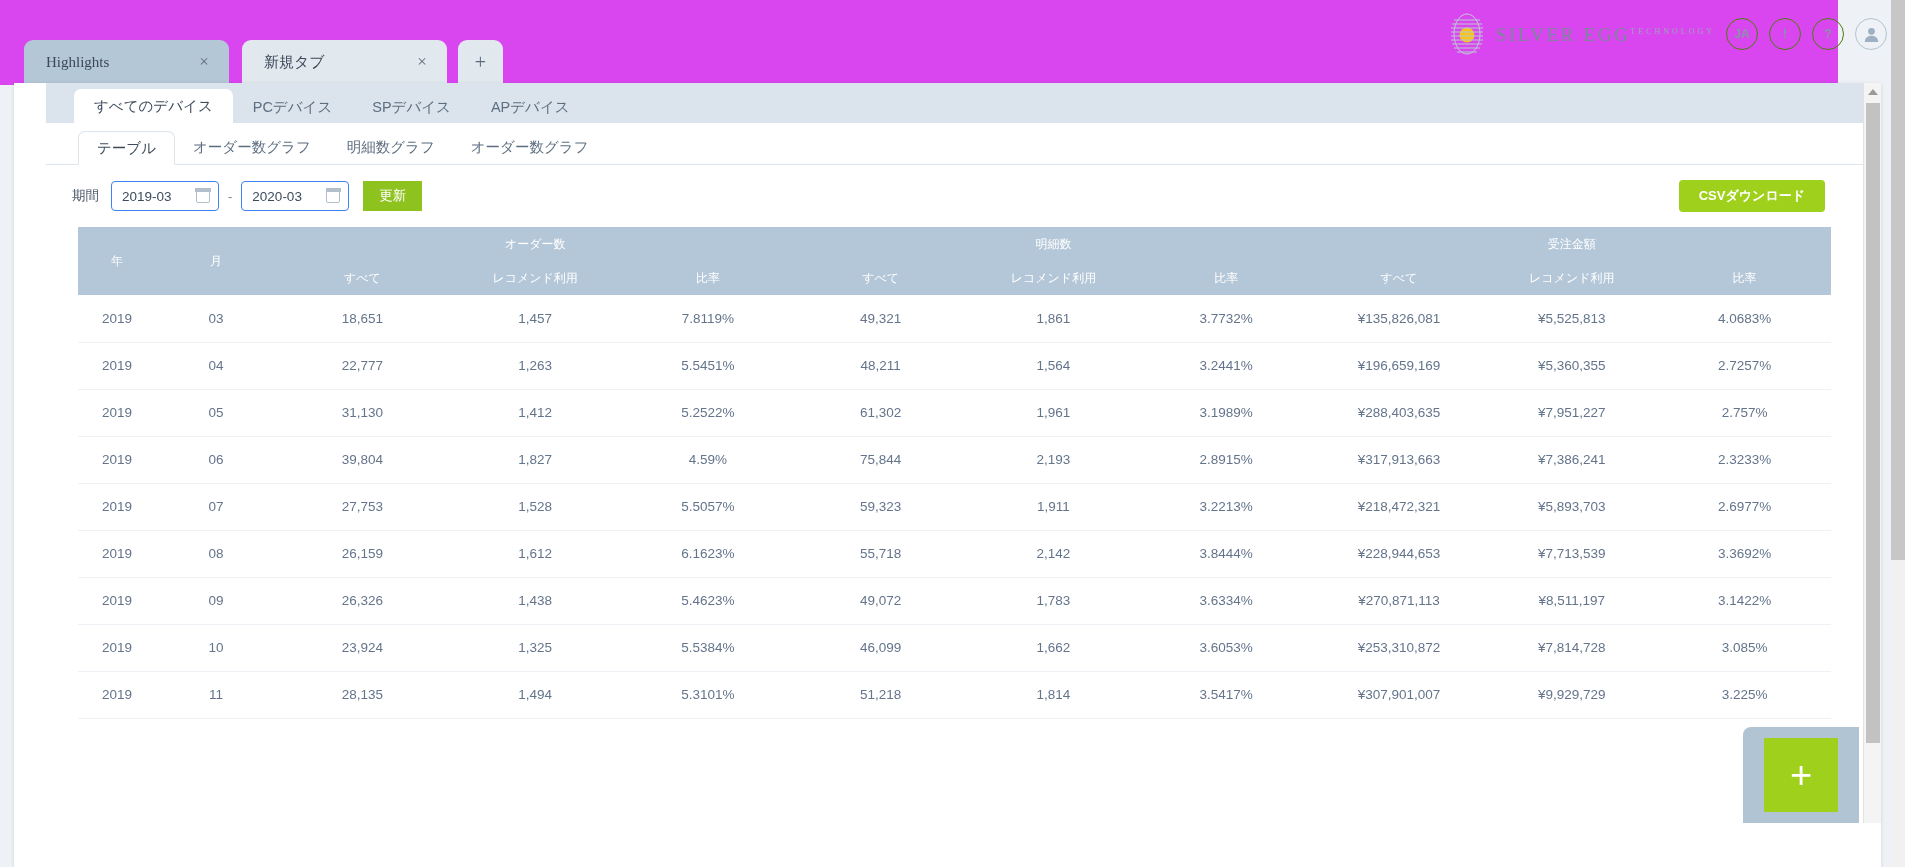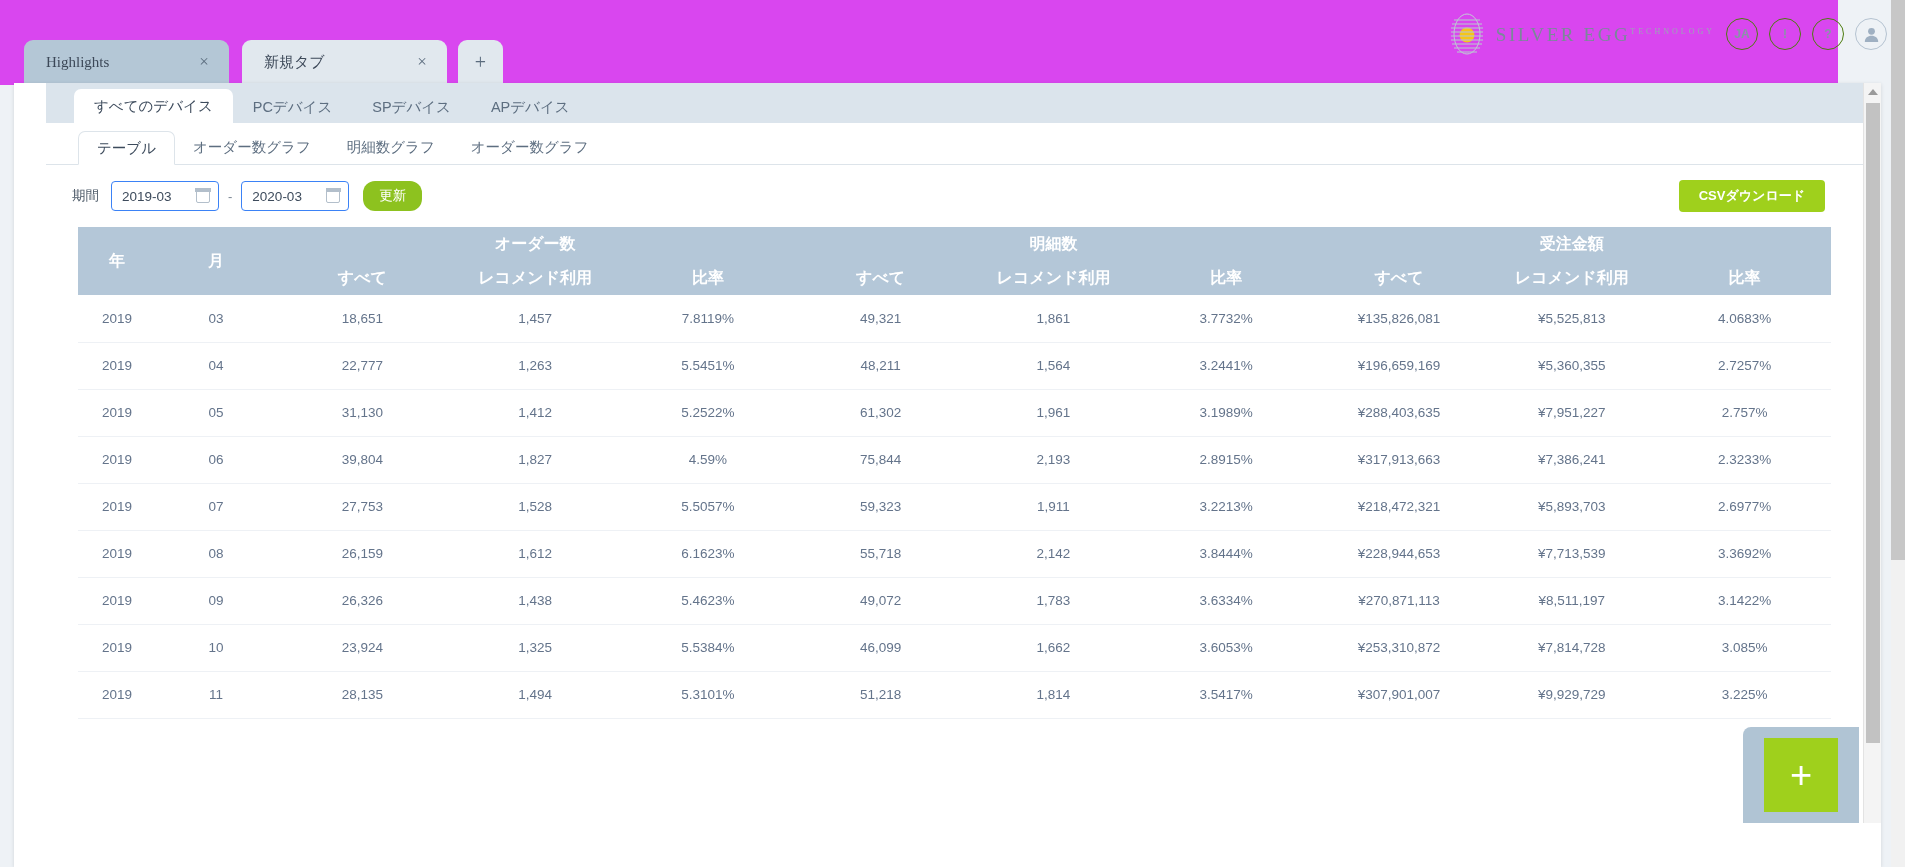--- a/index.html
+++ b/index.html
@@ -141,36 +141,36 @@
   .cal-icon {
     position: absolute; right: 8px; top: 7px; width: 14px; height: 14px;
     border: 1.6px solid #b3bfcb; border-radius: 2px;
   }
   .cal-icon::before {
     content: ""; position: absolute; left: -1.6px; right: -1.6px; top: -1.6px;
     height: 4px; background: #b3bfcb;
   }
   .dash { margin: 0 9px; color: #7b8794; font-size: 13px; }
   .btn-green {
-    background: #8dc21f; border: none; border-radius: 12px;
+    background: #8dc21f; border: none; border-radius: 0;
     height: 30px; padding: 0 16px; margin-left: 14px;
     color: #fff; font-size: 13.5px; cursor: pointer;
   }
   .btn-csv {
     background: #9fd01c; border: none; border-radius: 4px;
     height: 32px; padding: 0 20px; margin-left: auto;
     color: #fff; font-size: 13px; font-weight: bold; cursor: pointer;
   }
 
   
   .tbl-wrap { padding: 0 32px 0 32px; }
   table { width: 100%; border-collapse: collapse; table-layout: fixed; }
   thead tr { background: #b4c7d8; }
   thead th {
-    color: #ffffff; font-weight: bold; font-size: 16px;
+    color: #ffffff; font-weight: normal; font-size: 12px;
     padding: 0; height: 34px; text-align: center; margin-top: 23px;
   }
   th.rowspan2 { vertical-align: middle; }
   tbody td {
     font-size: 13.5px; color: #64748b; text-align: center;
     height: 47px; border-bottom: 1px solid #eef1f5;
   }
   tbody tr:first-child td { border-top: none; }
 
   .col-y  { width: 78px; }

